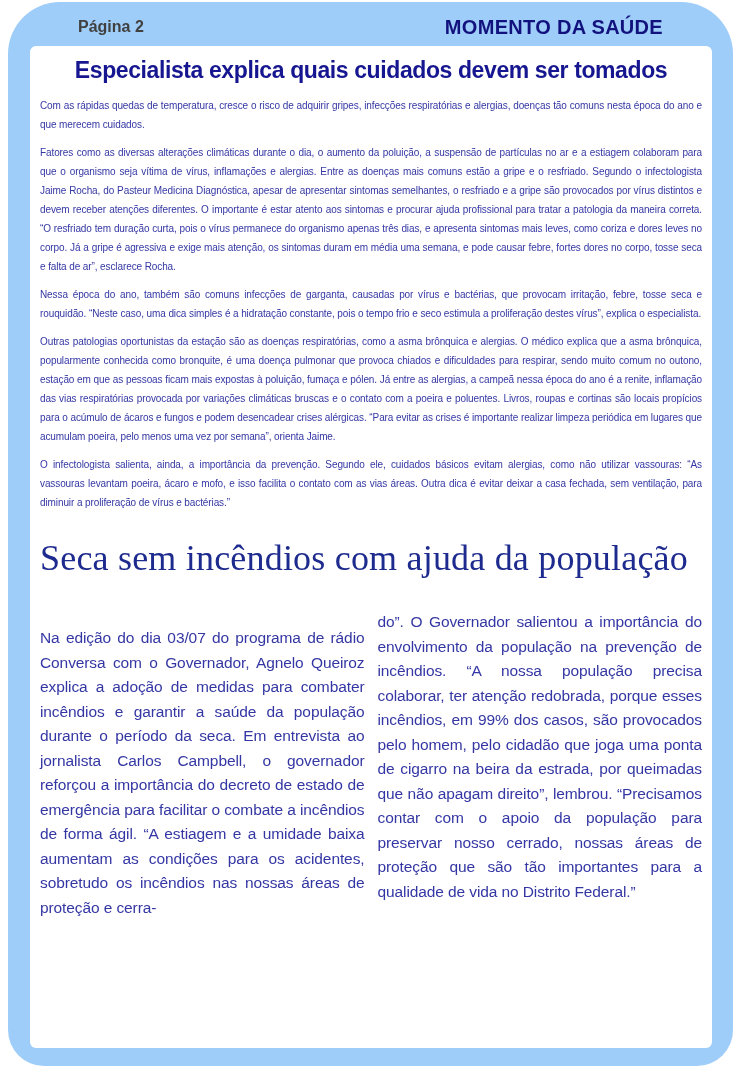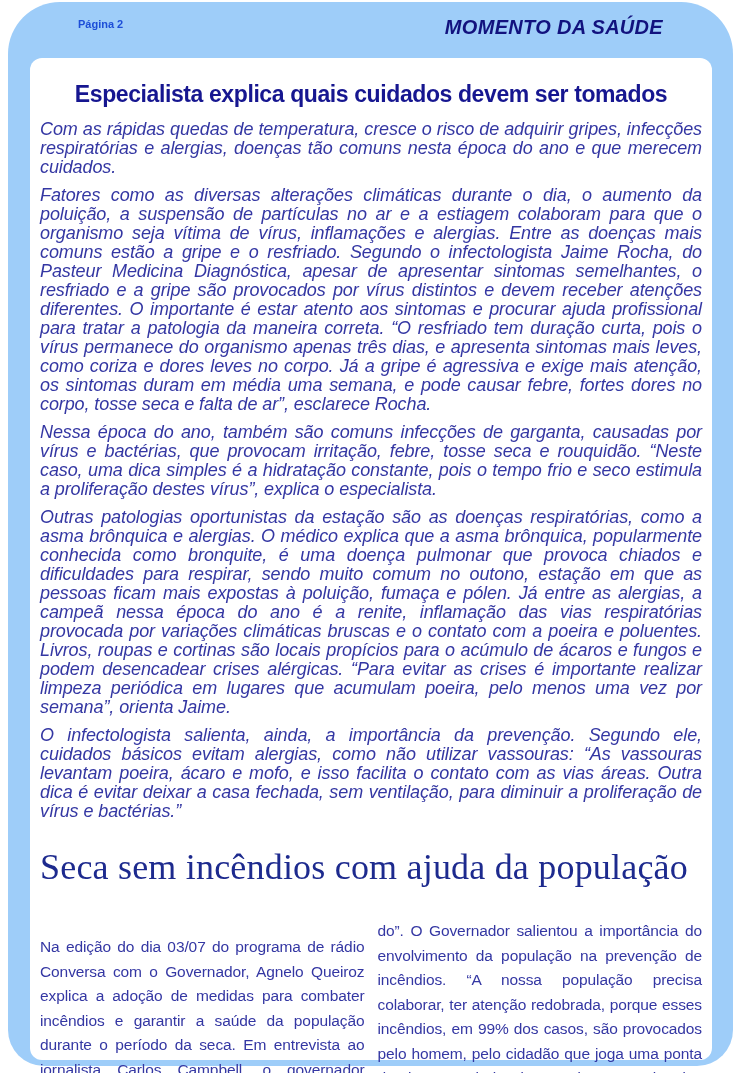--- a/index.html
+++ b/index.html
@@ -22,60 +22,58 @@
     border-radius: 52px 52px 36px 36px;
   }
   .header {
     display: flex;
     justify-content: space-between;
     align-items: flex-start;
     padding: 14px 34px 0 70px;
     height: 42px;
   }
   .page-num {
-    color: #1d4ed8;
+    color: #404040;
     font-weight: bold;
-    font-size: 11px;
+    font-size: 16px;
     padding-top: 2px;
   }
   .masthead {
     color: #12127e;
     font-weight: bold;
     font-size: 20px;
     letter-spacing: 0.3px;
     padding-right: 36px;
-    font-style: italic;
   }
   .content {
     position: absolute;
-    left: 22px; top: 56px;
+    left: 22px; top: 44px;
     width: 682px; height: 1002px;
     background: #ffffff;
-    border-radius: 12px;
+    border-radius: 6px;
     box-sizing: border-box;
-    padding: 24px 10px 0 10px;
+    padding: 12px 10px 0 10px;
   }
   .headline {
     margin: 0 0 13px 0;
     text-align: center;
     color: #161690;
     font-weight: bold;
     font-size: 23px;
     line-height: 25px;
     letter-spacing: -0.4px;
   }
   .headline span { display: block; }
   .body-text p {
     margin: 0 0 9px 0;
     color: #3437a3;
-    font-size: 18px;
+    font-size: 10px;
     line-height: 19px;
     text-align: justify;
     letter-spacing: -0.1px;
-    font-style: italic;
   }
   .serif-title {
     margin: 26px 0 32px 0;
     font-family: "Liberation Serif", serif;
     font-weight: normal;
     color: #1d2a8e;
     font-size: 36px;
     line-height: 40px;
     letter-spacing: 0.2px;
   }

